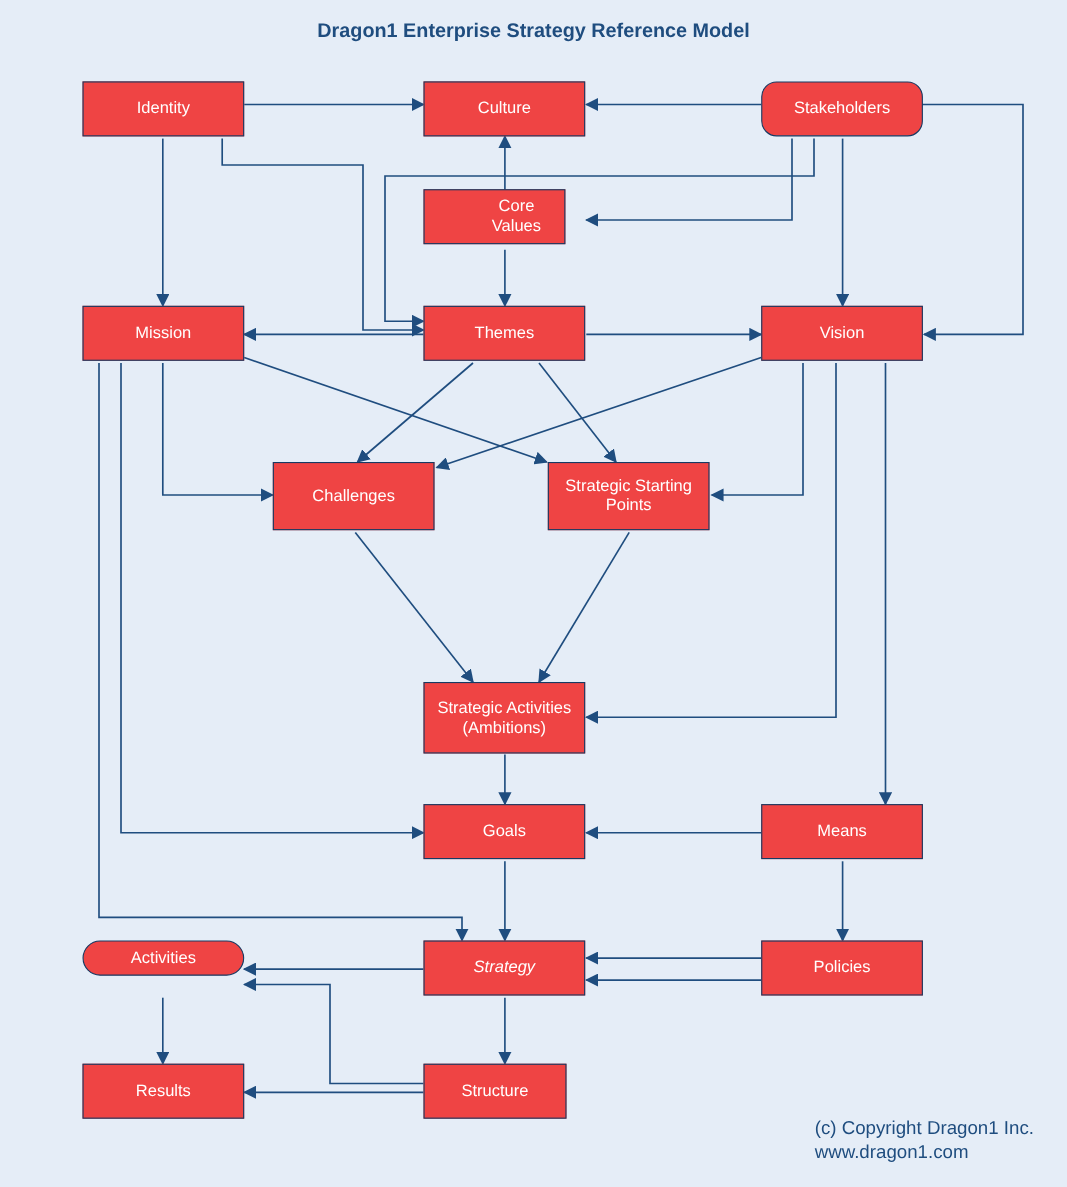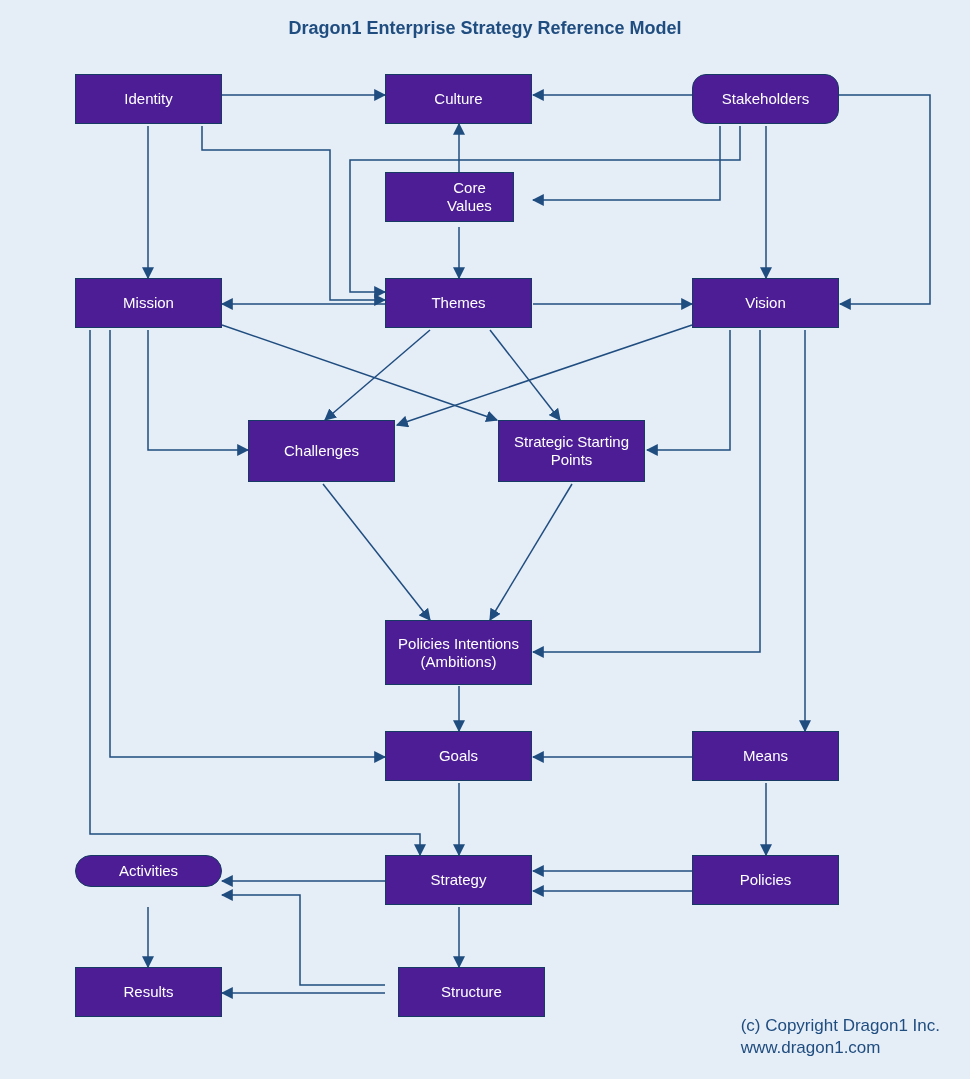--- a/index.html
+++ b/index.html
@@ -1,19 +1,19 @@
 <!DOCTYPE html>
 <html><head>
 <meta charset="utf-8">
 <style>
   html,body{margin:0;padding:0;background:#e5edf7;font-family:Arial,Helvetica,sans-serif;}
   .stage{position:relative;width:970px;height:1079px;background:#e5edf7;}
   svg.edges{position:absolute;left:0;top:0;width:970px;height:1079px;pointer-events:none;}
   .title{position:absolute;left:0;top:18px;width:970px;text-align:center;font-size:18px;font-weight:bold;color:#1f4d7f;}
-  .node{position:absolute;background:#4c1d95;color:#fff;border:1px solid #163a63;display:flex;align-items:center;justify-content:center;text-align:center;font-size:15px;line-height:1.2;padding:4px;box-sizing:border-box;}
+  .node{position:absolute;background:#ef4444;color:#fff;border:1px solid #163a63;display:flex;align-items:center;justify-content:center;text-align:center;font-size:15px;line-height:1.2;padding:4px;box-sizing:border-box;}
   .copyright{position:absolute;right:30px;bottom:20px;text-align:left;color:#1f4d7f;font-size:17px;line-height:1.3;}
 </style>
 </head>
 <body>
 
 <div class="stage">
 
   <div class="title">Dragon1 Enterprise Strategy Reference Model</div>
 
   <svg class="edges">
@@ -102,29 +102,29 @@
 
   <div class="node" style="left:385px;top:172px;width:129px;height:50px;padding-left:44px;">Core Values</div>
 
   <div class="node" style="left:75px;top:278px;width:147px;height:50px;">Mission</div>
   <div class="node" style="left:385px;top:278px;width:147px;height:50px;">Themes</div>
   <div class="node" style="left:692px;top:278px;width:147px;height:50px;">Vision</div>
 
   <div class="node" style="left:248px;top:420px;width:147px;height:62px;">Challenges</div>
   <div class="node" style="left:498px;top:420px;width:147px;height:62px;">Strategic Starting Points</div>
 
-  <div class="node" style="left:385px;top:620px;width:147px;height:65px;">Policies Intentions (Ambitions)</div>
+  <div class="node" style="left:385px;top:620px;width:147px;height:65px;">Strategic Activities (Ambitions)</div>
 
   <div class="node" style="left:385px;top:731px;width:147px;height:50px;">Goals</div>
   <div class="node" style="left:692px;top:731px;width:147px;height:50px;">Means</div>
 
   <div class="node" style="left:75px;top:855px;width:147px;height:32px;border-radius:21px;">Activities</div>
-  <div class="node" style="left:385px;top:855px;width:147px;height:50px;">Strategy</div>
+  <div class="node" style="left:385px;top:855px;width:147px;height:50px;font-style:italic;">Strategy</div>
   <div class="node" style="left:692px;top:855px;width:147px;height:50px;">Policies</div>
 
   <div class="node" style="left:75px;top:967px;width:147px;height:50px;">Results</div>
-  <div class="node" style="left:398px;top:967px;width:147px;height:50px;">Structure</div>
+  <div class="node" style="left:385px;top:967px;width:130px;height:50px;">Structure</div>
 
   <div class="copyright">
     <div>(c) Copyright Dragon1 Inc.</div>
     <div>www.dragon1.com</div>
   </div>
 </div>
 
 </body></html>

